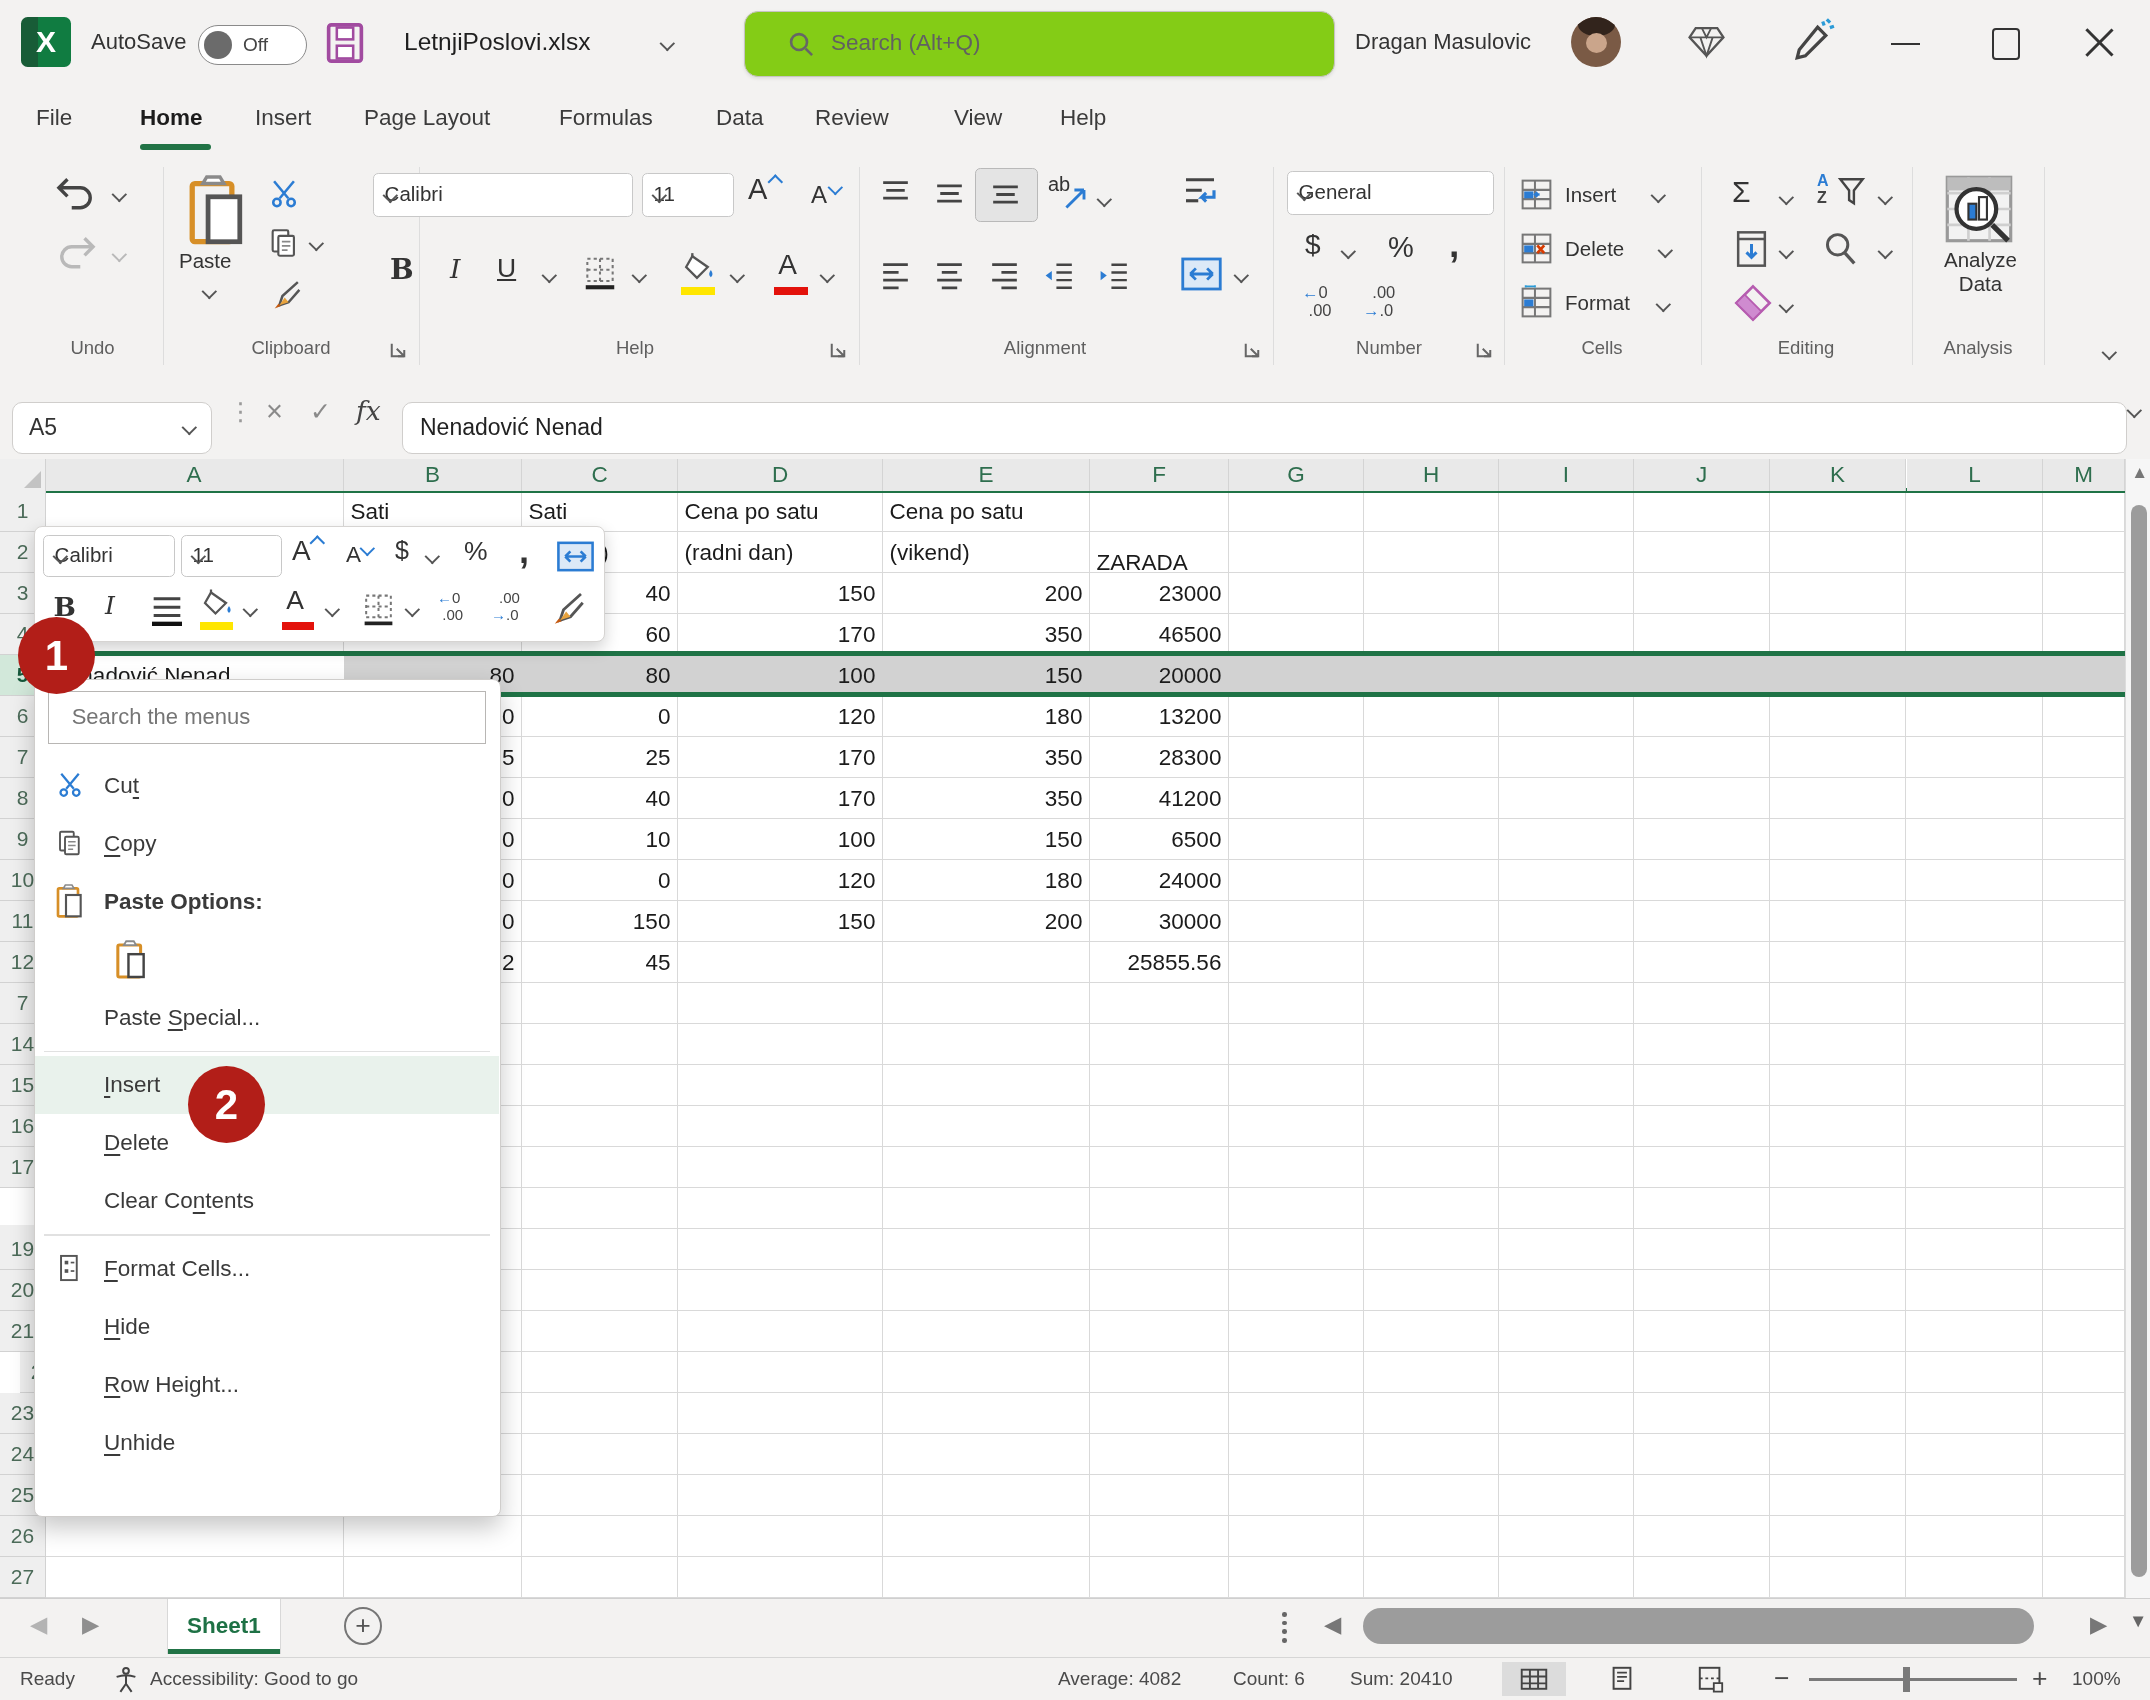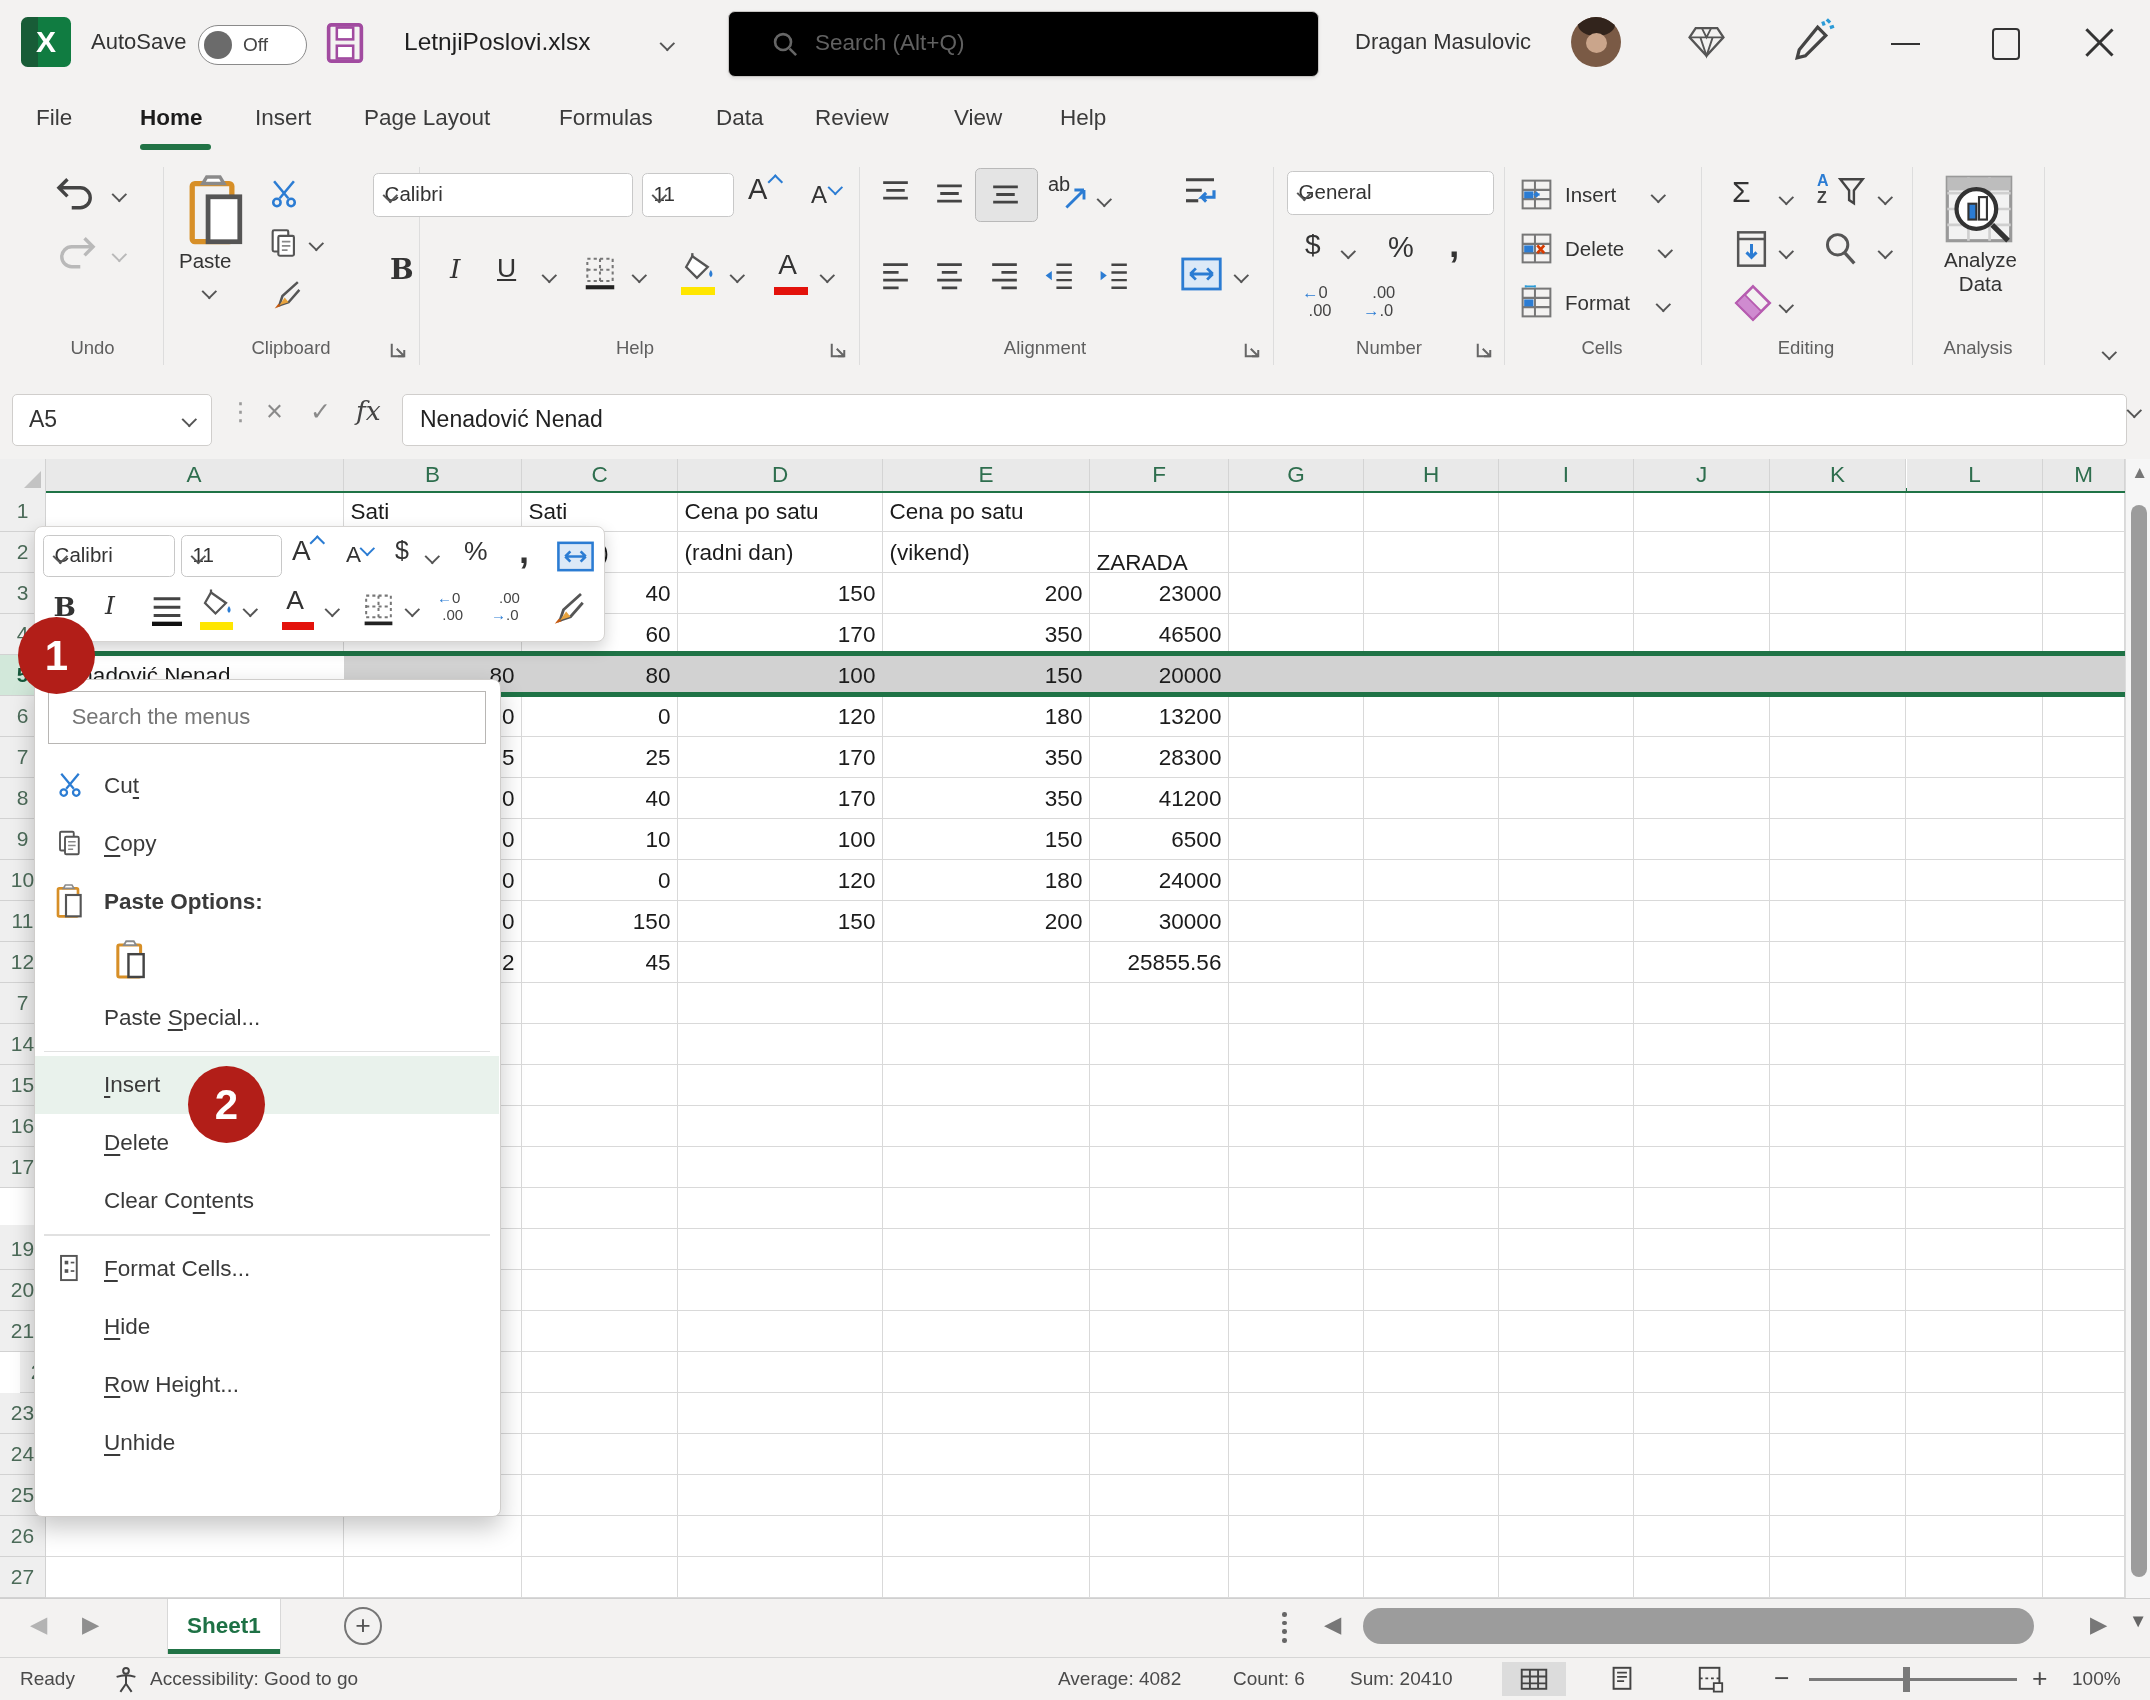--- a/index.html
+++ b/index.html
@@ -9,21 +9,21 @@
   
   .chrome{position:absolute;left:0;top:0;width:2151px;height:459px;background:#f3f2f1}
   .titlebar{position:absolute;left:0;top:0;width:2151px;height:86px}
   .xl-logo{position:absolute;left:21px;top:17px;width:50px;height:50px;border-radius:6.6px;
            background:linear-gradient(90deg,#185c37 0 34%,#107c41 34%);display:flex;align-items:center;justify-content:center;
            color:#fff;font-weight:bold;font-size:30px}
   .t-label{position:absolute;font-size:22px;color:#333;line-height:50px;top:17px;height:50px}
   .toggle{position:absolute;left:198px;top:25px;width:107px;height:38px;border:1.3px solid #8a8a8a;border-radius:21px;background:#fff}
   .knob{position:absolute;left:5.3px;top:4.6px;width:28px;height:28px;border-radius:50%;background:#6b6b6b}
   .toggle-txt{position:absolute;left:44px;top:0;line-height:37px;font-size:19px;color:#444}
-  .searchbox{position:absolute;left:728px;top:10.6px;width:589px;height:64px;background:#000000;border:1.3px solid #c6c4c2;border-radius:7px;box-shadow:0 1.3px 3.3px rgba(0,0,0,.08)}
+  .searchbox{position:absolute;left:744px;top:10.6px;width:589px;height:64px;background:#84cc16;border:1.3px solid #c6c4c2;border-radius:14px;box-shadow:0 1.3px 3.3px rgba(0,0,0,.08)}
   .searchbox span.ph{position:absolute;left:86px;top:0;line-height:62px;font-size:22.5px;color:#616161}
   .avatar{position:absolute;left:1571px;top:17px;width:50px;height:50px;border-radius:50%;background:#7a5a45;overflow:hidden}
   .avatar:before{content:"";position:absolute;left:6.6px;top:-4px;width:37px;height:22.5px;border-radius:50%;background:#32241c}
   .avatar:after{content:"";position:absolute;left:14.6px;top:16px;width:21px;height:20px;border-radius:50%;background:#caa58b}
   .winbtn{position:absolute;top:26.5px;width:40px;height:33px}
   .min-glyph{position:absolute;left:4px;top:16px;width:29px;height:2.6px;background:#333}
   .max-glyph{position:absolute;left:6.6px;top:1.3px;width:24px;height:28px;border:2.6px solid #333;border-radius:4px}
   .close-glyph:before,.close-glyph:after{content:"";position:absolute;left:17px;top:0;width:2.6px;height:37px;background:#333}
   .close-glyph:before{transform:rotate(45deg)}.close-glyph:after{transform:rotate(-45deg)}
   
@@ -45,21 +45,21 @@
   .rbtxt{position:absolute;font-size:20.5px;color:#333}
   .combo{position:absolute;background:#fff;border:1.3px solid #c8c8c8;border-radius:5.3px}
   .combo span{position:absolute;left:10.6px;top:0;font-size:20.5px;color:#333;line-height:40px}
   .serifb{font-family:"DejaVu Serif",serif;font-weight:bold}
   .serifi{font-family:"DejaVu Serif",serif;font-style:italic}
   .colorbar{position:absolute;height:8px;width:34px;bottom:0;left:1.3px}
   .selbox{background:#e4e4e4;border:1.3px solid #b9b9b9;border-radius:5.3px}
   .launcher{position:absolute;width:20px;height:20px}
   
   .fbar{position:absolute;left:0;top:378px;width:2151px;height:81px;background:#f3f2f1}
-  .whitebox{position:absolute;background:#fff;border:1.3px solid #d0cecc;border-radius:5px;height:50px;top:16px}
+  .whitebox{position:absolute;background:#fff;border:1.3px solid #d0cecc;border-radius:10px;height:50px;top:24px}
   .fgly{position:absolute;top:8px;line-height:50px;font-size:25px;color:#8a8a8a}
   
   .grid{position:absolute;left:0;top:459px;width:2151px;height:1139px;background:#fff}
   .corner{position:absolute;left:0;top:0;width:45px;height:32px;background:#efefef;border-right:1.3px solid #d2d2d2}
   .corner:after{content:"";position:absolute;right:4px;bottom:2.6px;border-left:17px solid transparent;border-bottom:17px solid #c3c3c3}
   .ch{position:absolute;top:0;height:32px;background:#e9e9e9;border-right:1.3px solid #d4d4d4;
       text-align:center;font-size:22.5px;line-height:32px;color:#2e6e4e}
   .rh{position:absolute;left:0;width:45px;background:#efefef;border-right:1.3px solid #d2d2d2;border-bottom:1.3px solid #d2d2d2;
       text-align:center;font-size:21px;color:#4c6b59;height:40px;line-height:40px}
   .rhsel{background:#d2e8da;color:#15573a;font-weight:bold}

